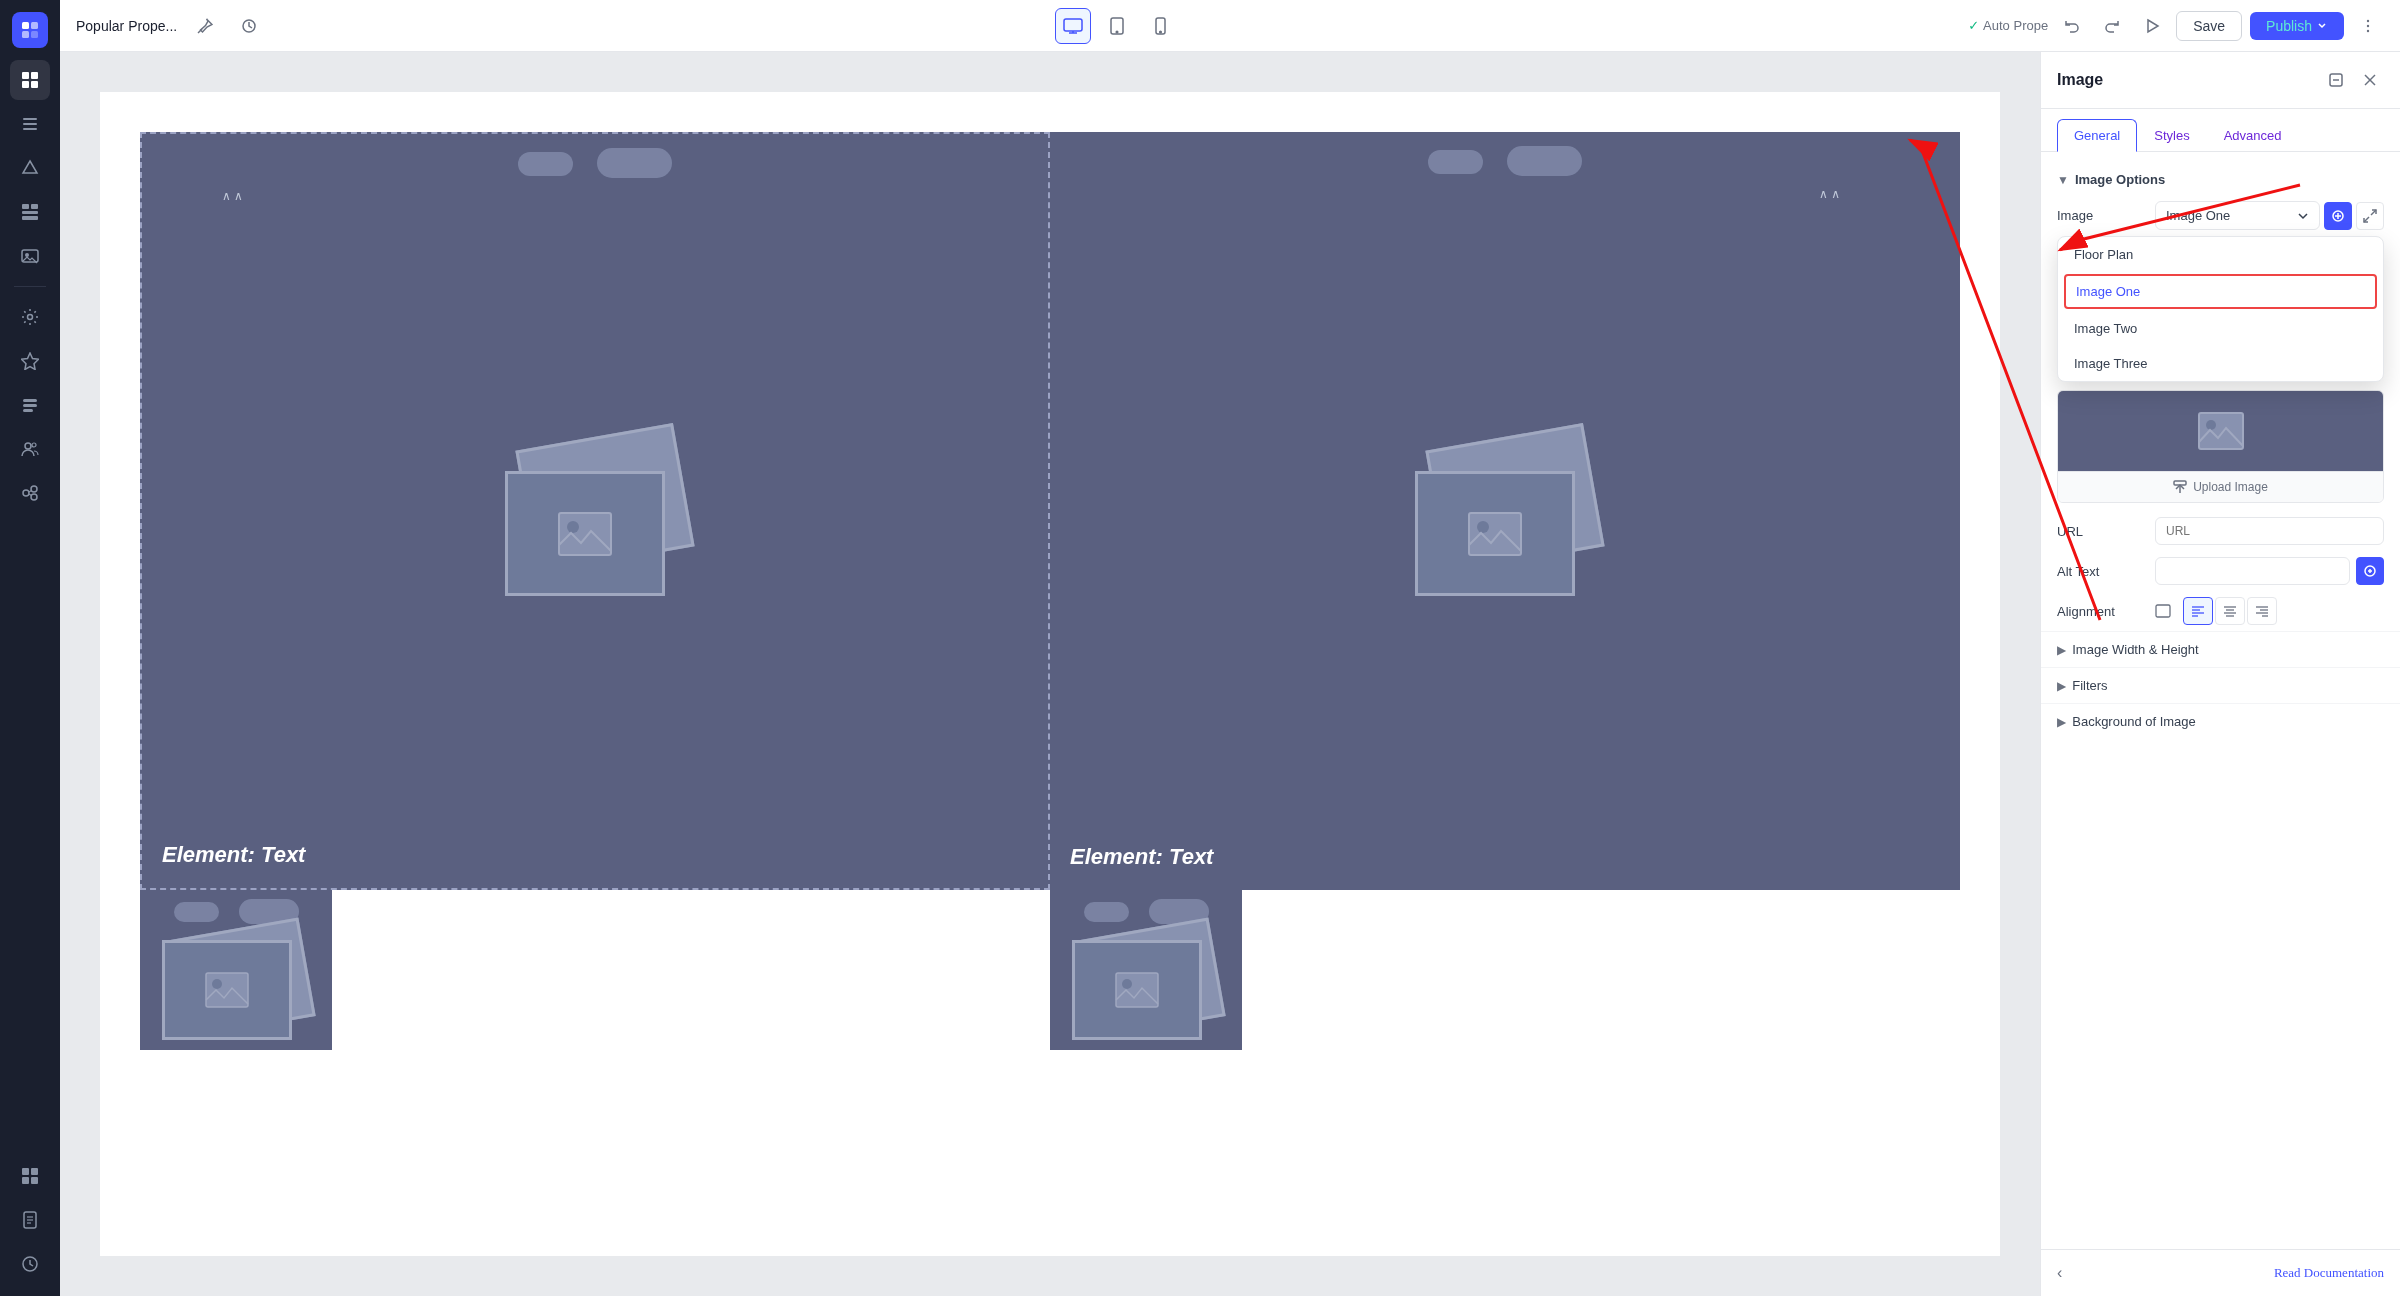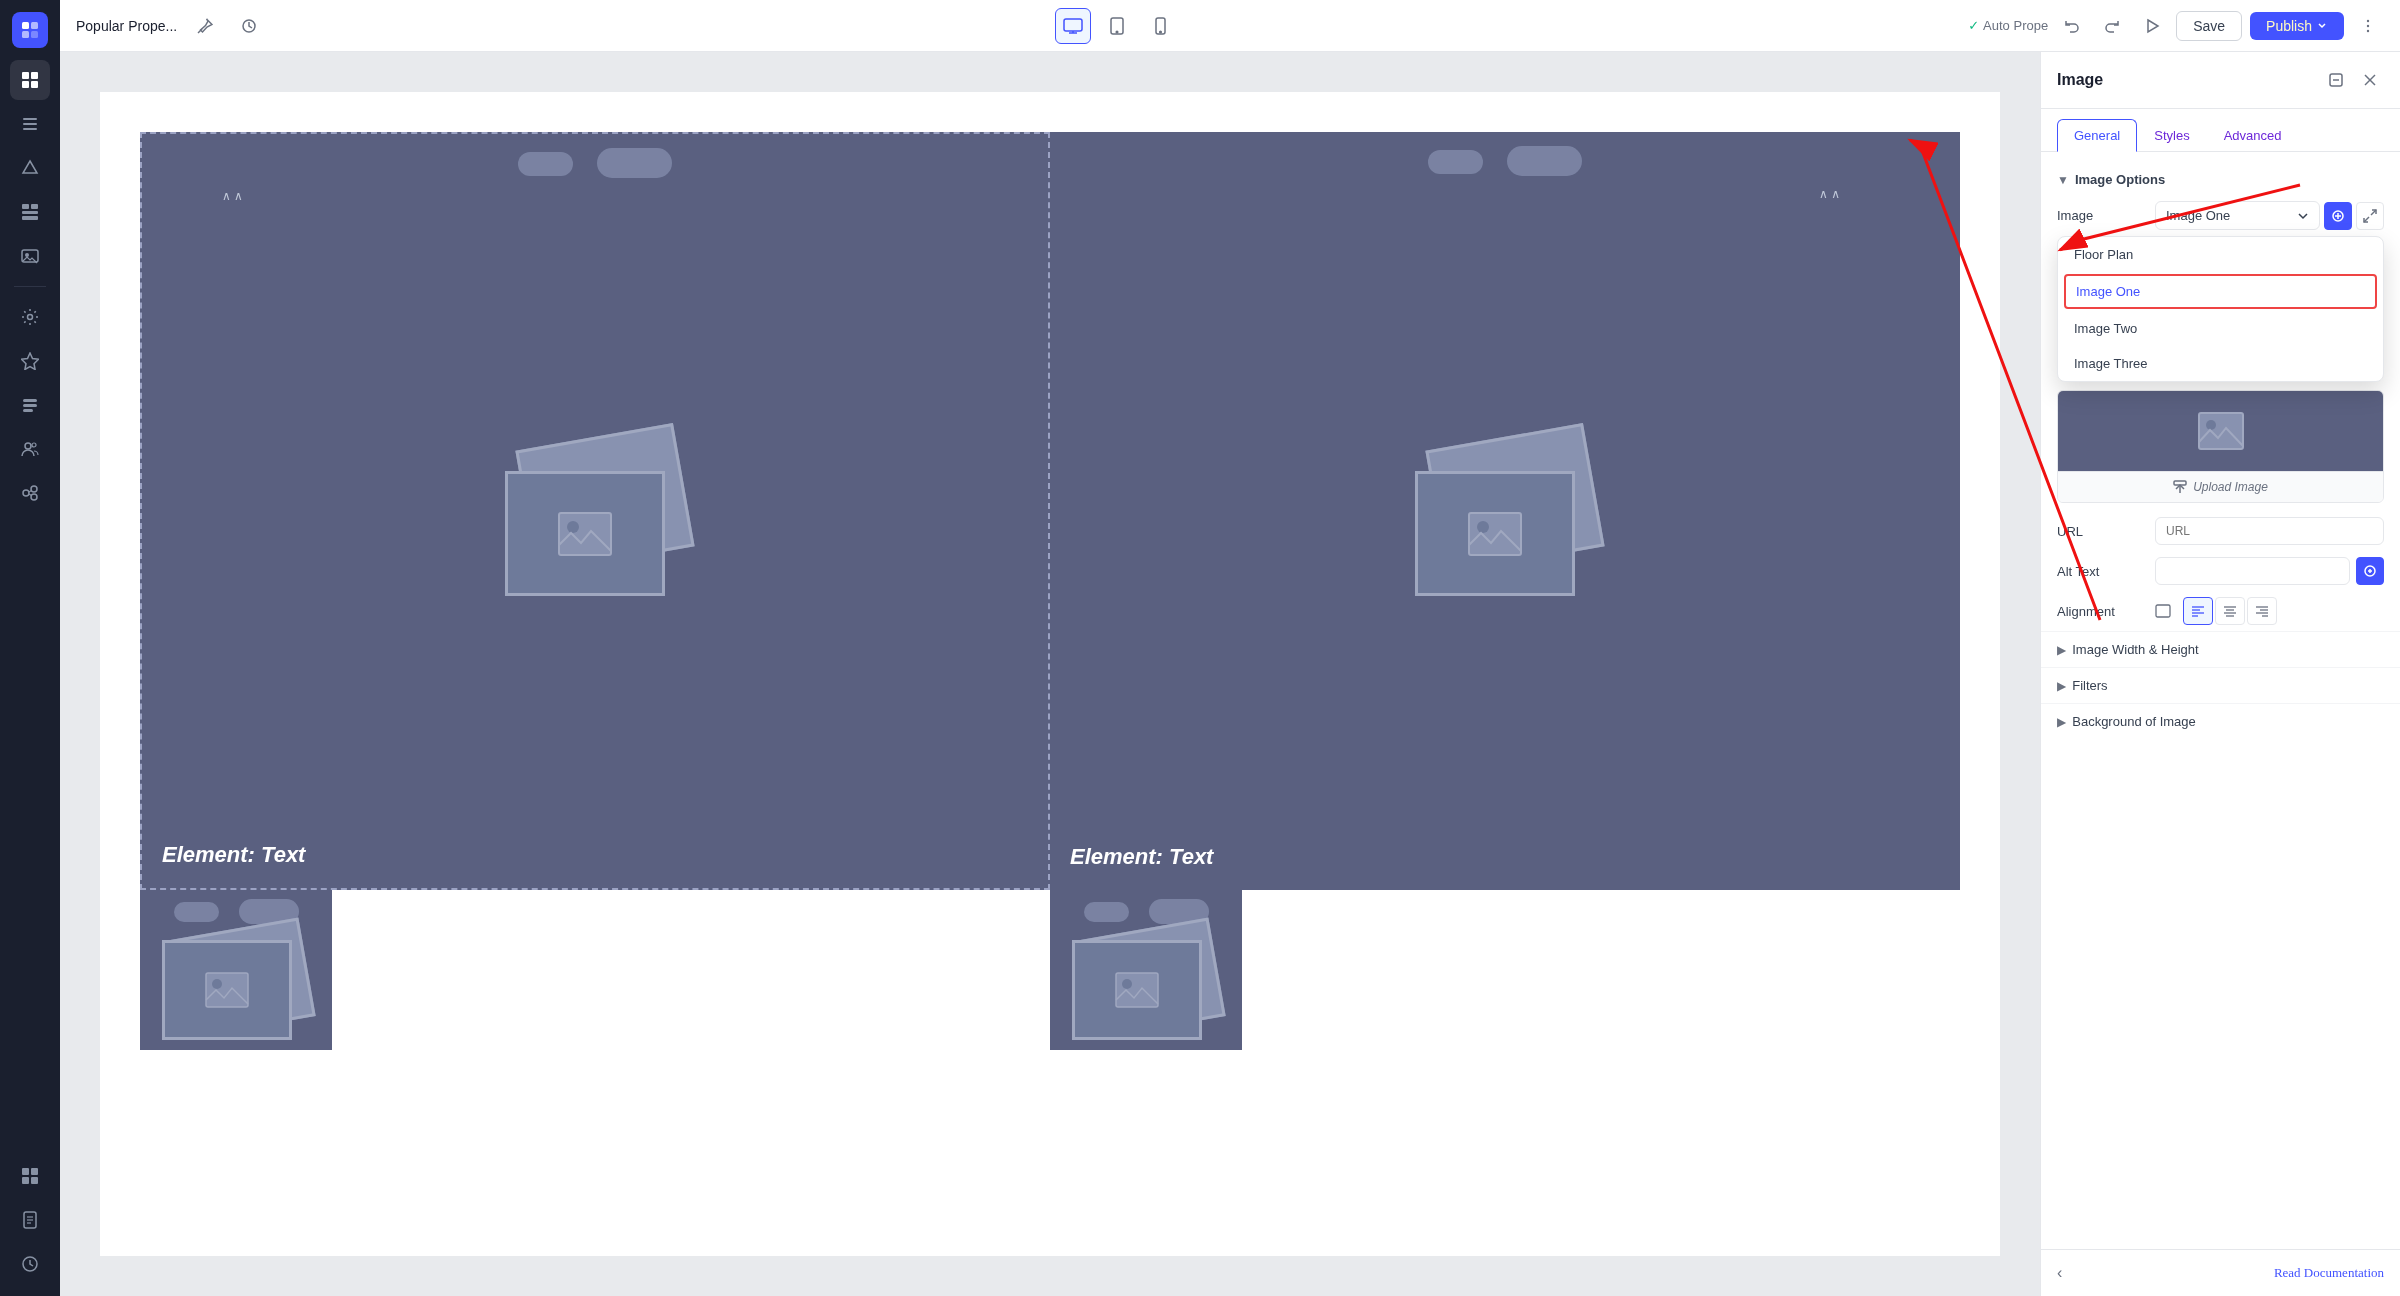--- a/index.html
+++ b/index.html
@@ -68,21 +68,21 @@
     .device-btn.active { background: #eff6ff; border-color: #4353ff; color: #4353ff; }
     .topbar-right { display: flex; align-items: center; gap: 8px; margin-left: auto; }
     .auto-saved { font-size: 13px; color: #6b7280; display: flex; align-items: center; gap: 4px; }
     .save-btn {
       padding: 6px 16px; border-radius: 6px;
       border: 1px solid #d1d5db; background: #fff;
       font-size: 14px; cursor: pointer; color: #374151;
     }
     .publish-btn {
       padding: 6px 16px; border-radius: 6px;
-      background: #4353ff; color: #fef9c3;
+      background: #4353ff; color: #5eead4;
       border: none; font-size: 14px; cursor: pointer;
       display: flex; align-items: center; gap: 4px;
     }
     .menu-btn {
       width: 32px; height: 32px;
       display: flex; align-items: center; justify-content: center;
       border-radius: 6px; cursor: pointer; color: #6b7280;
       font-size: 18px; border: none; background: none;
     }
 
@@ -621,21 +621,21 @@
 
     <div style="position:relative;margin:0 16px 8px;">
       <div class="dropdown-menu" style="position:relative;width:100%;border-radius:8px;">
         <div class="dropdown-item">Floor Plan</div>
         <div class="dropdown-item selected">Image One</div>
         <div class="dropdown-item">Image Two</div>
         <div class="dropdown-item">Image Three</div>
       </div>
     </div>
 
-    <div style="margin:0 16px 8px;font-style:italic;">
+    <div style="margin:0 16px 8px;">
       <div style="border:1px solid #e5e7eb;border-radius:6px;overflow:hidden;">
         <div style="background:#5a6080;height:80px;display:flex;align-items:center;justify-content:center;">
           <svg width="50" height="42" viewBox="0 0 50 42" fill="none">
             <rect x="3" y="3" width="44" height="36" rx="2" fill="#8892b0" stroke="#a0a8c0" stroke-width="2"></rect>
             <circle cx="15" cy="15" r="5" fill="#6e7a9a"></circle>
             <path d="M3 32 L14 20 L22 28 L30 18 L47 36" fill="none" stroke="#a0a8c0" stroke-width="2"></path>
           </svg>
         </div>
         <div style="display:flex;align-items:center;border-top:1px solid #e5e7eb;">
           <div style="flex:1;padding:8px 10px;background:#f9fafb;font-size:12px;color:#6b7280;cursor:pointer;display:flex;align-items:center;gap:6px;justify-content:center;">

